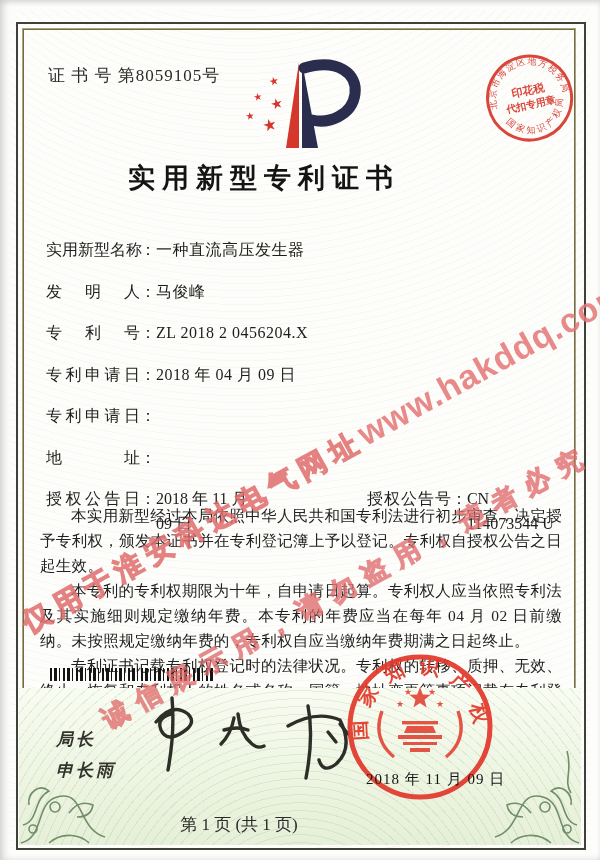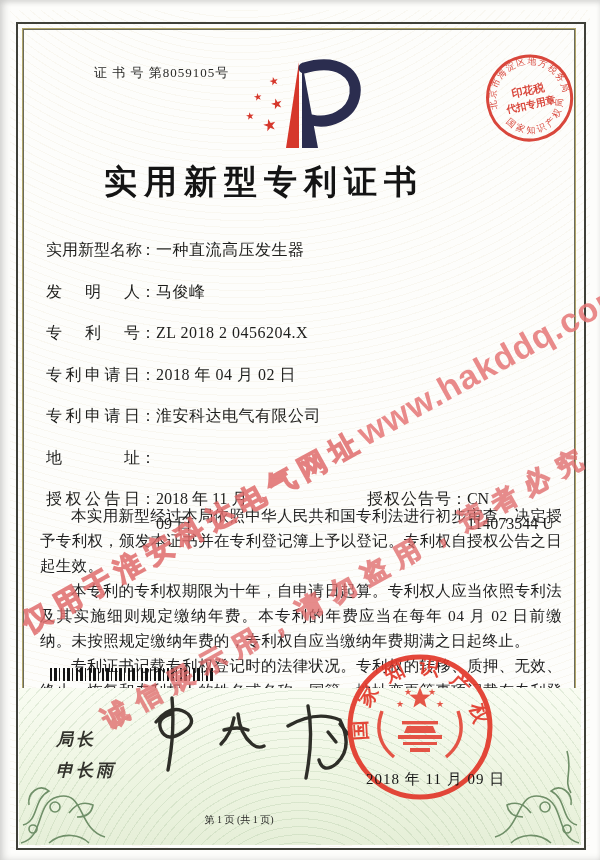--- a/index.html
+++ b/index.html
@@ -8,26 +8,26 @@
   .paper{position:absolute;inset:0;background:#fdfdfb;
          box-shadow:inset 4px 0 7px rgba(0,0,0,.14), inset 0 3px 5px rgba(0,0,0,.08);}
   .texture{position:absolute;inset:10px;pointer-events:none;
      background:repeating-radial-gradient(circle at 40% -30%,rgba(214,196,150,.10) 0 1px,transparent 1px 7px);}
   
   .frame-outer{position:absolute;left:16px;top:22px;width:566px;height:824px;
                border:2px solid #3f4038;}
   .frame-inner{position:absolute;left:22px;top:28px;width:552px;height:812px;
                border:1px solid #b0a468;box-shadow:0 0 0 1px #6a6b5c inset;}
   
-  .certno{position:absolute;left:48px;top:64px;font-size:13px;color:#2a2a28;letter-spacing:1px;margin-left:46px;}
+  .certno{position:absolute;left:48px;top:64px;font-size:17px;color:#2a2a28;letter-spacing:1px;}
   
   .logo{position:absolute;left:232px;top:54px;}
   
   .title{position:absolute;left:0;top:160px;width:528px;text-align:center;
-         font-size:33px;font-weight:bold;color:#141414;letter-spacing:7px;}
+         font-size:27px;font-weight:bold;color:#141414;letter-spacing:7px;}
   
   .fields{position:absolute;left:46px;top:237px;width:516px;font-size:16px;color:#1e1e1c;}
   .frow{display:flex;margin-bottom:16.5px;line-height:25px;}
   .lab{width:94px;flex:0 0 94px;text-align:justify;text-align-last:justify;white-space:nowrap;}
   .colon{flex:0 0 16px;}
   .val{flex:1;letter-spacing:.5px;}
   .pairrow{display:flex;}
   .pair{display:flex;}
   .pair.right{margin-left:100px;justify-content:center;}
   .pair.right .lab{width:84px;flex:0 0 84px;}
@@ -48,21 +48,21 @@
   .flourish.left{left:0;}
   .flourish.right{right:0;transform:scaleX(-1);}
   .officer{position:absolute;left:56px;top:724px;font-family:"Liberation Sans",sans-serif;
            font-size:17px;color:#33332d;letter-spacing:3px;line-height:31px;font-weight:bold;z-index:12;font-style:italic;}
   .sig{position:absolute;left:138px;top:692px;z-index:12;}
   
   .seal{position:absolute;left:340px;top:647px;z-index:40;opacity:.92;}
   .sealdate{position:absolute;left:366px;top:770px;z-index:41;font-size:15px;
             color:#161616;letter-spacing:1px;}
   .footer{position:absolute;left:0;top:813px;width:478px;text-align:center;
-          font-size:10px;color:#2b2b29;z-index:12;}
+          font-size:17px;color:#2b2b29;z-index:12;}
   
   .taxstamp{position:absolute;left:470px;top:38px;transform:rotate(-12deg);z-index:45;opacity:.92;}
   
   .wm{position:absolute;pointer-events:none;z-index:30;white-space:nowrap;
       transform-origin:left top;font-weight:bold;}
   .wm1{left:14px;top:606px;transform:rotate(-29deg);}
   .wm1 .cn{font-size:28px;letter-spacing:7px;
       color:rgba(255,240,240,.18);-webkit-text-stroke:1.4px rgba(222,102,102,.82);}
   .wm1 .site{font-size:34px;letter-spacing:1px;color:rgba(229,118,118,.85);
       font-family:"Liberation Sans",sans-serif;}
@@ -122,26 +122,25 @@
         <span class="val">马俊峰</span>
     </div>
     <div class="frow">
       <span class="lab">专利号</span>
         <span class="colon">：</span>
         <span class="val">ZL 2018 2 0456204.X</span>
     </div>
     <div class="frow">
       <span class="lab">专利申请日</span>
         <span class="colon">：</span>
-        <span class="val">2018 年 04 月 02 日</span>
+        <span class="val">2018 年 04 月 09 日</span>
     </div>
     <div class="frow">
       <span class="lab">专利申请日</span>
         <span class="colon">：</span>
-        <span class="val">淮安科达电气有限公司</span>
     </div>
     <div class="frow">
       <span class="lab">地址</span>
         <span class="colon">：</span>
     </div>
     <div class="frow pairrow">
       <span class="pair">
         <span class="lab">授权公告日</span>
           <span class="colon">：</span>
           <span>2018 年 11 月 09 日</span>

